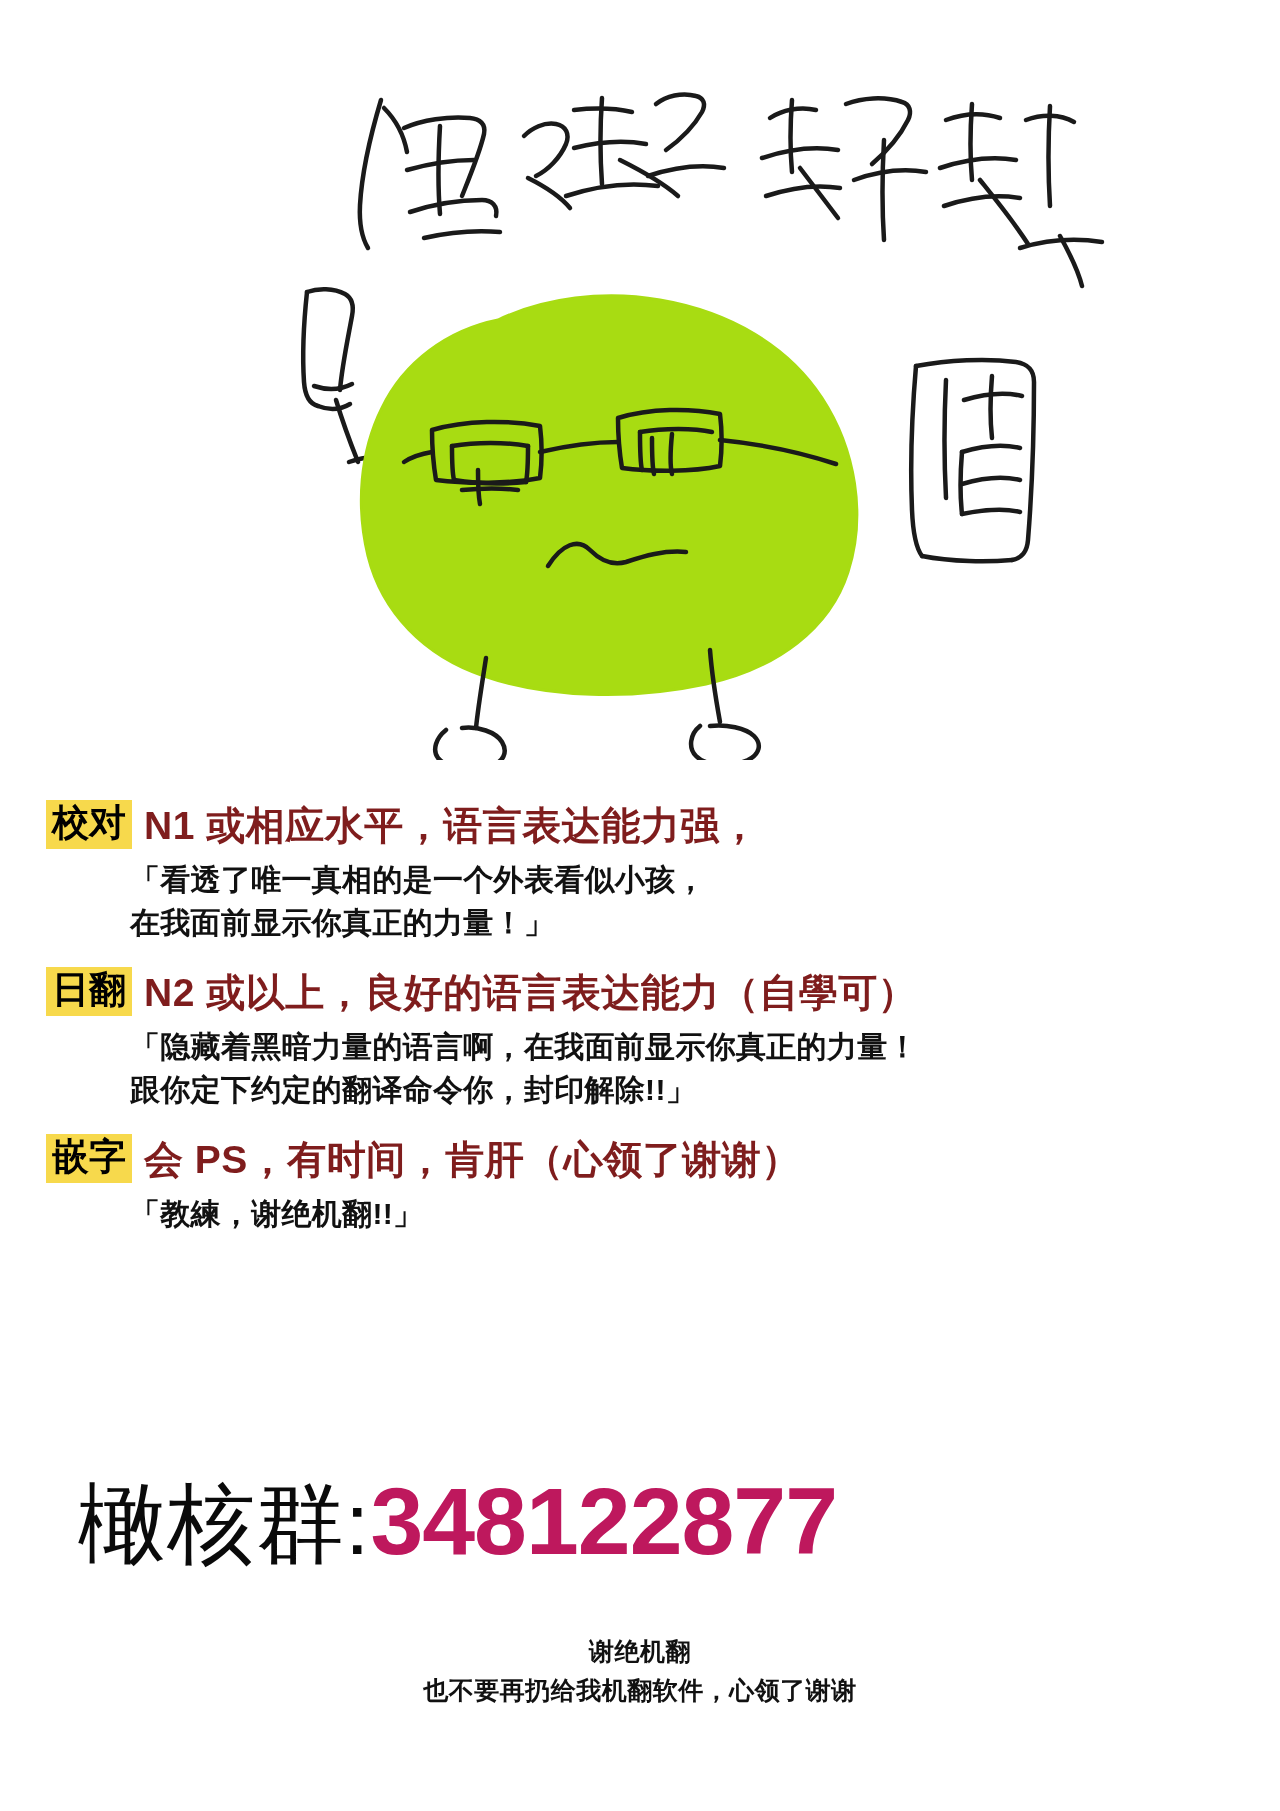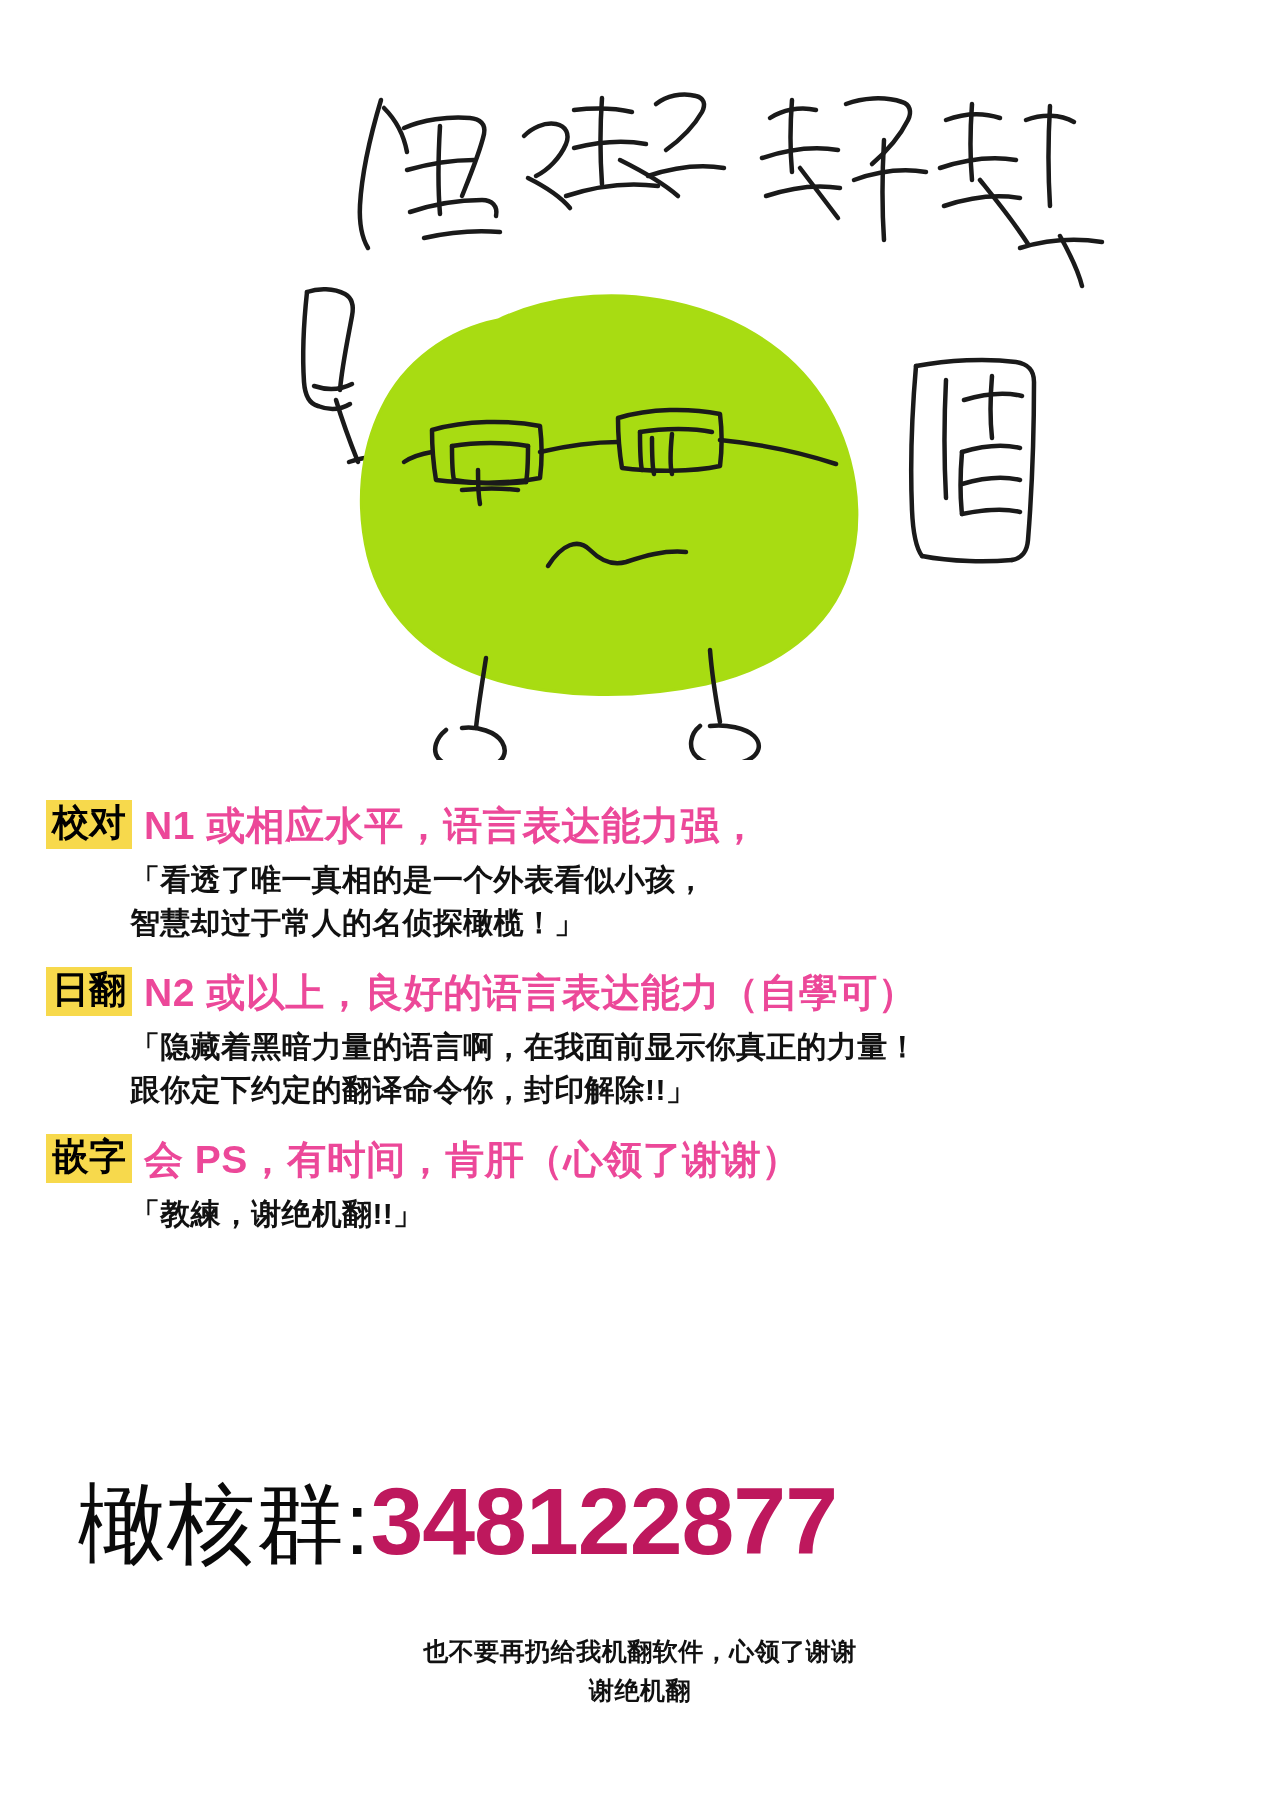--- a/index.html
+++ b/index.html
@@ -63,21 +63,21 @@
     font-weight: bold;
     line-height: 1.05;
     padding: 4px 6px 6px 6px;
     margin-right: 12px;
     letter-spacing: 0px;
     white-space: nowrap;
   }
   .req {
     font-size: 39px;
     font-weight: bold;
-    color: #ec4899;
+    color: #7f1d1d;
     line-height: 1.33;
     letter-spacing: 0.5px;
     max-width: 1090px;
   }
   .quote {
     font-size: 30px;
     font-weight: bold;
     color: #111111;
     line-height: 1.45;
     margin-top: 6px;
@@ -241,21 +241,21 @@
 
     <div class="entry">
       <div class="entry-head">
         <span class="tag">校对</span>
         <span class="req">
           <span>N1 或相应水平，语言表达能力强，</span><br>
         </span>
       </div>
       <div class="quote">
         <span>「看透了唯一真相的是一个外表看似小孩，</span><br>
-        <span>智慧却过于常人的名侦探橄榄！」</span>
+        <span>在我面前显示你真正的力量！」</span>
       </div>
     </div>
 
     <div class="entry">
       <div class="entry-head">
         <span class="tag">日翻</span>
         <span class="req">N2 或以上，良好的语言表达能力（自學可）</span>
       </div>
       <div class="quote">
         <span>「隐藏着黑暗力量的语言啊，在我面前显示你真正的力量！</span><br>
@@ -274,17 +274,17 @@
     </div>
 
   </div>
 
   <div class="group-line">
     <span class="group-label">橄核群:</span>
     <span class="group-number">348122877</span>
   </div>
 
   <div class="footer">
+    <div class="footer-line">谢绝机翻</div>
     <div class="footer-line">也不要再扔给我机翻软件，心领了谢谢</div>
-    <div class="footer-line">谢绝机翻</div>
   </div>
 
 </div>
 
 </body></html>

